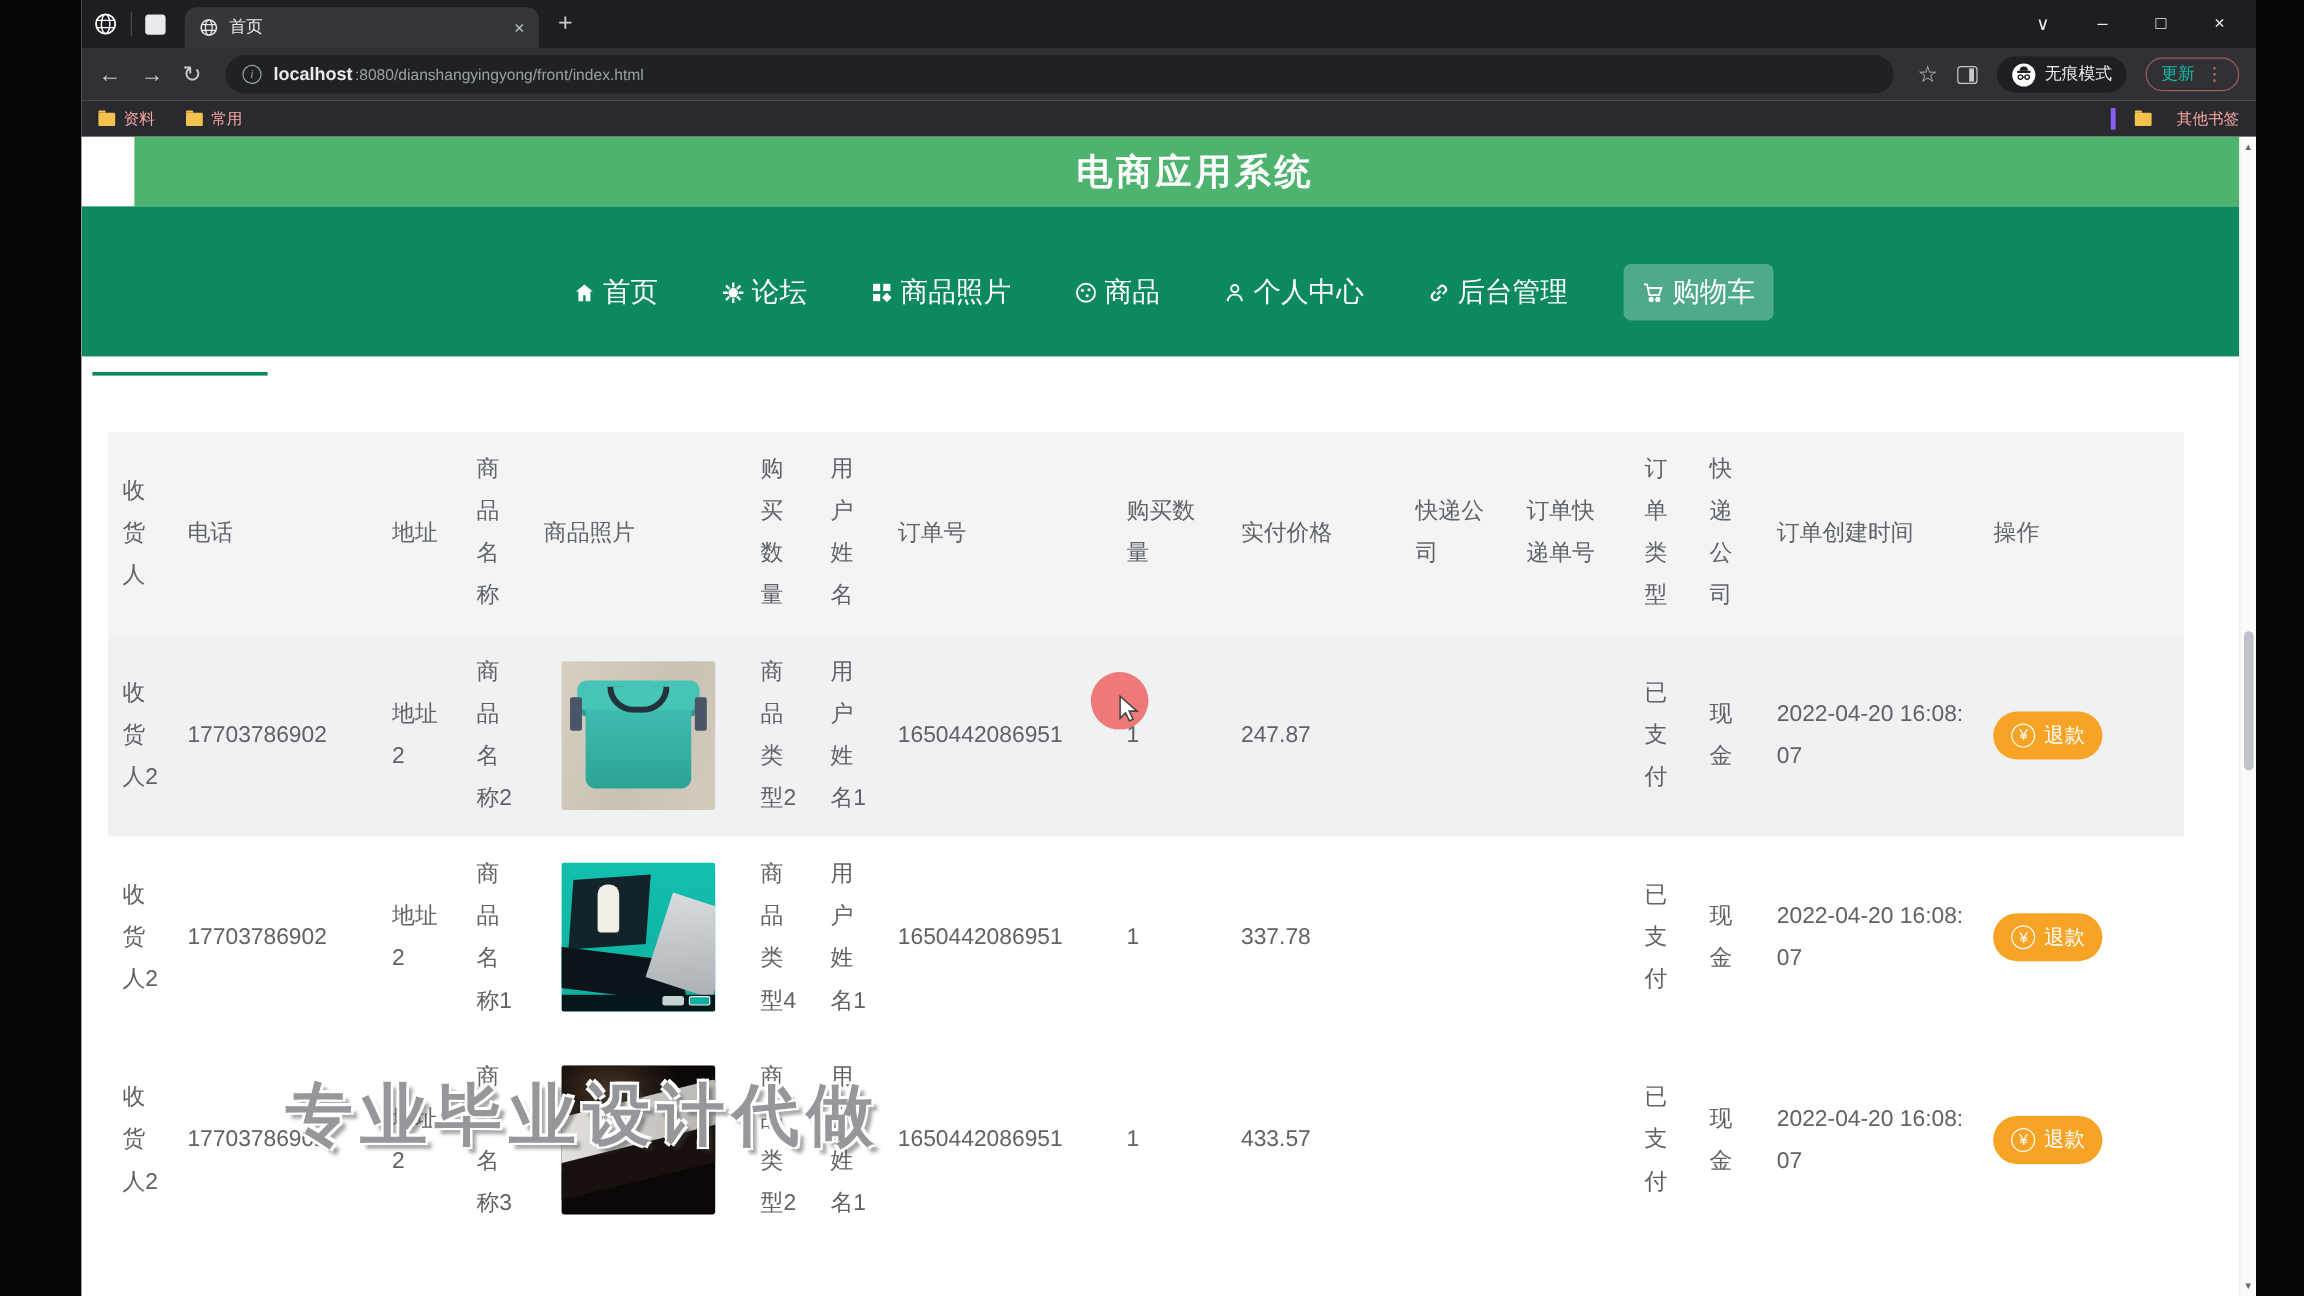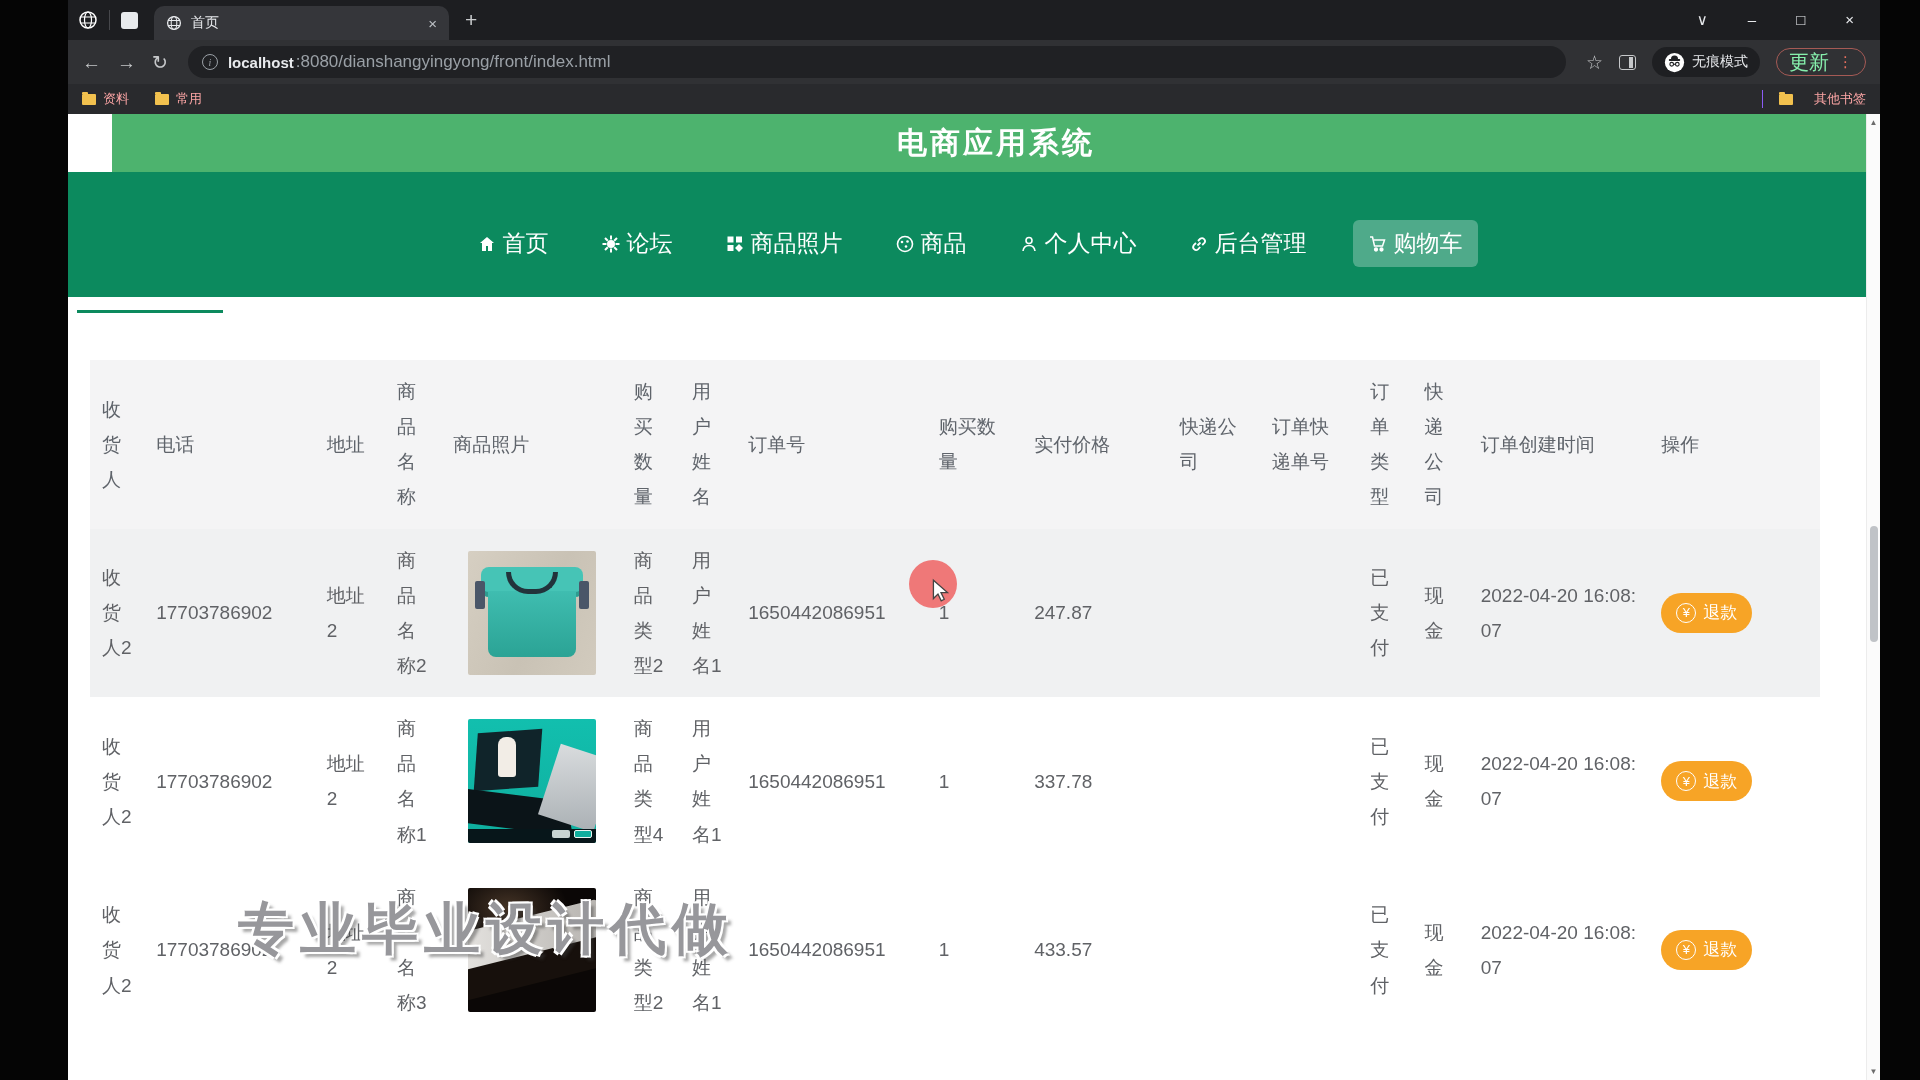--- a/index.html
+++ b/index.html
@@ -22,36 +22,36 @@
   .win-spacer { flex:1; }
   .wincontrols { display:flex; gap:40px; margin-right:26px; color:#e8eaed; font-size:15px; }
   .wincontrols span { cursor:default; }
 
   
   .toolbar { height:44px; background:#303134; display:flex; align-items:center; padding:0 14px; gap:16px; }
   .nav-glyph { color:#c6c8ca; font-size:19px; line-height:1; }
   .urlbar { flex:1; height:32px; background:#202124; border-radius:16px; display:flex; align-items:center; gap:10px; padding:0 14px; margin:0 4px; }
   .info-badge { width:16px; height:16px; border:1.5px solid #9aa0a6; border-radius:50%; color:#9aa0a6; font-size:10px; display:grid; place-items:center; font-style:italic; font-family:"Liberation Serif",serif; }
   .url-host { color:#e8eaed; font-size:15px; font-weight:700; }
-  .url-path { color:#9aa0a6; font-size:17px; }
+  .url-path { color:#9aa0a6; font-size:13px; }
   .panel-icon { width:17px; height:15px; border:1.7px solid #c6c8ca; border-radius:3px; position:relative; }
   .panel-icon::after { content:""; position:absolute; right:2px; top:1px; bottom:1px; width:4px; background:#c6c8ca; }
   .incog-chip { background:#1e1f22; border-radius:15px; height:30px; display:flex; align-items:center; gap:7px; padding:12px 12px; }
   .incog-icon { width:21px; height:21px; }
   .incog-label { color:#e8eaed; font-size:14px; }
   .update-pill { border:1px solid #a55a55; border-radius:15px; height:28px; display:flex; align-items:center; gap:9px; padding:0 12px; }
-  .update-label { color:#86efac; font-size:20px; }
+  .update-label { color:#14b8a6; font-size:14px; }
   .update-dots { color:#e8705f; font-size:15px; }
 
   
   .bmbar { height:30px; background:#292a2d; display:flex; align-items:center; padding:0 14px; font-size:13px; color:#fca5a5; }
   .bm-item { display:flex; align-items:center; gap:7px; margin-right:26px; }
   .folder { width:14px; height:11px; background:#f2c14e; border-radius:1px; position:relative; }
   .folder::before { content:""; position:absolute; left:0; top:-2px; width:6px; height:2px; background:#f2c14e; border-radius:1px 1px 0 0; }
-  .bm-right { margin-left:auto; display:flex; align-items:center; gap:21px; border-left:1px solid #8b5cf6; padding-left:16px;text-align:right; }
+  .bm-right { margin-left:auto; display:flex; align-items:center; gap:21px; border-left:4px solid #8b5cf6; padding-left:16px;text-align:right; }
 
   
   .page { position:absolute; top:114px; left:0; right:0; bottom:0; background:#fff; overflow:hidden; }
   .band-title { height:58px; background:#4db36e; display:flex; align-items:center; justify-content:center;margin-left:44px; }
   .band-title h1 { color:#fff; font-size:30px; font-weight:700; letter-spacing:3px; }
   .band-nav { height:125px; background:#0c8a5e; display:flex; justify-content:center; align-items:flex-end; padding-bottom:30px; gap:40px; }
   .nav-item { display:flex; align-items:center; gap:6px; color:#fff; font-size:23px; cursor:pointer; padding:8px 6px; }
   .nav-item svg { width:20px; height:20px; }
   .nav-item.active { background:rgba(255,255,255,.28); border-radius:6px; padding:8px 15px; }
   .tab-underline { position:absolute; left:9px; top:196px; width:146px; height:3px; background:#0c8a5e; }

